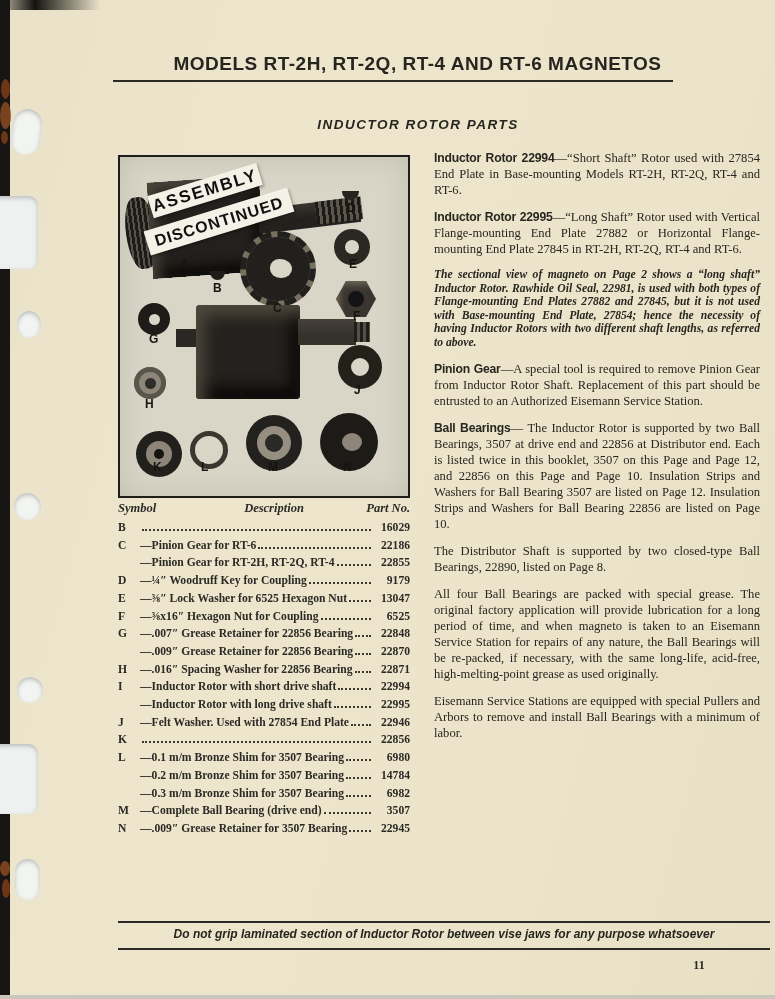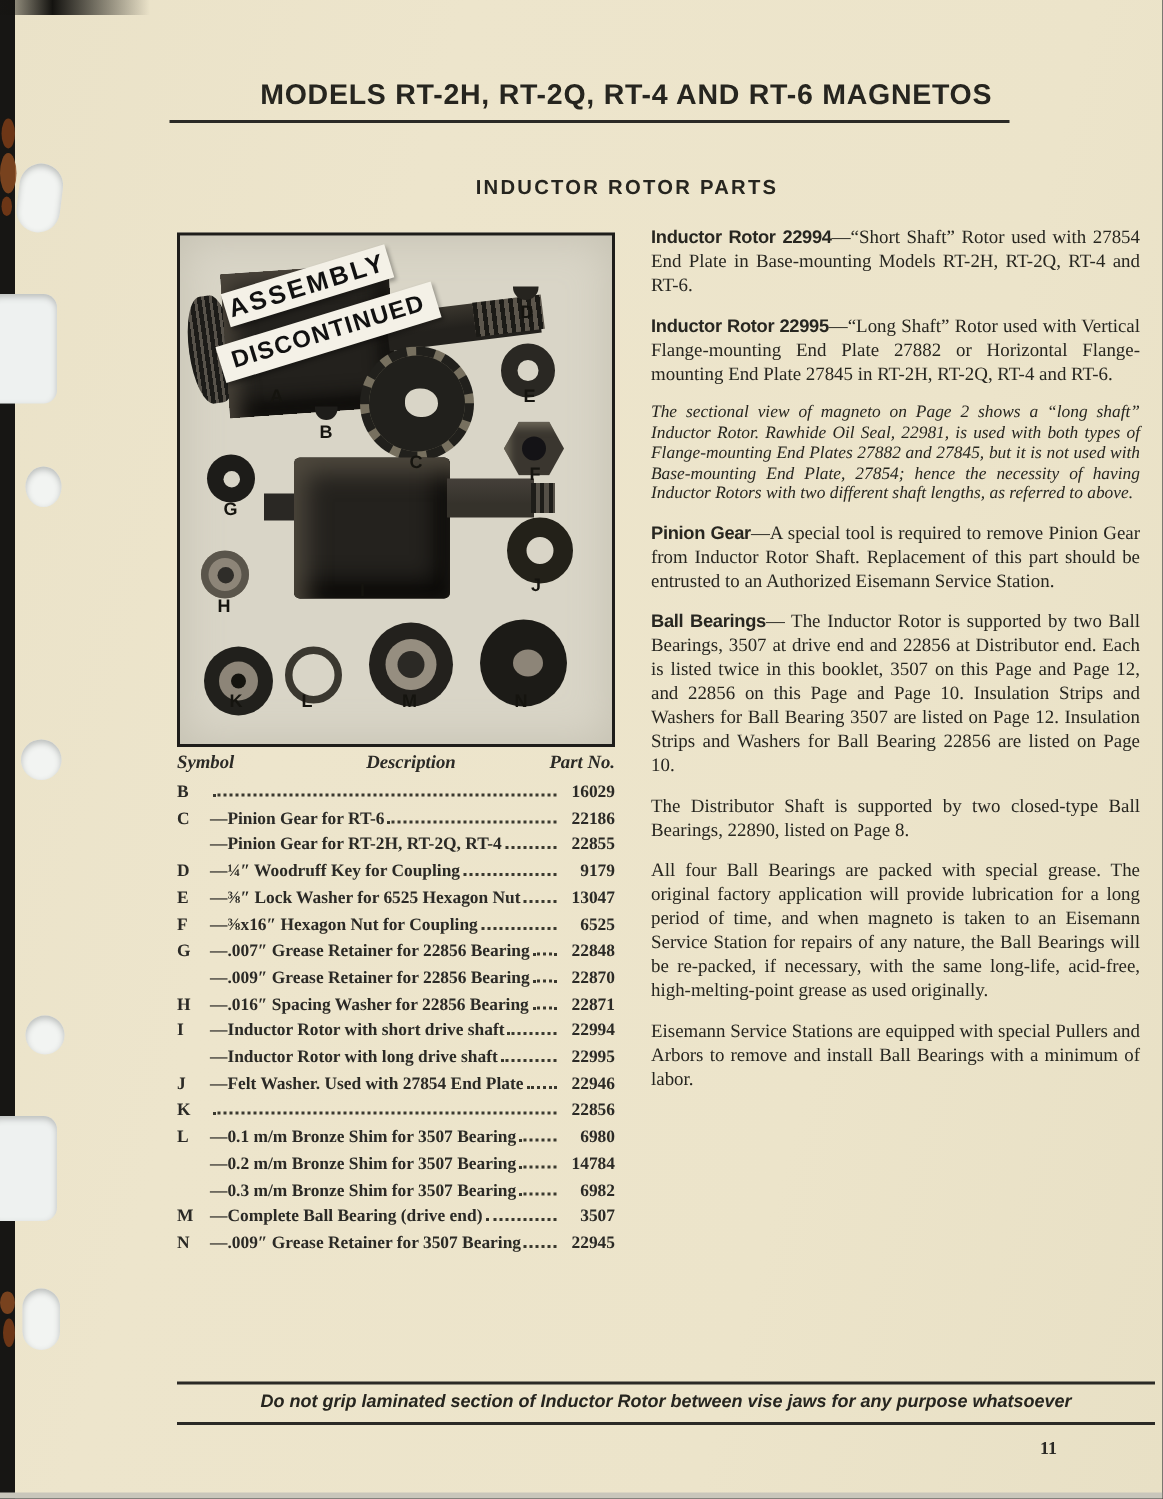--- a/index.html
+++ b/index.html
@@ -28,21 +28,21 @@
   .rust.r5{left:2px;top:879px;width:8px;height:19px;}
   .bottom-edge{position:absolute;left:0;bottom:0;width:100%;height:4px;background:#c9c6bb;}
 
   
   .title{position:absolute;left:150px;top:53px;width:535px;text-align:center;
     font-family:"Liberation Sans","DejaVu Sans",sans-serif;font-weight:bold;
     font-size:19px;letter-spacing:.5px;color:#26251f;}
   .title-rule{position:absolute;left:113px;top:80px;width:560px;height:2px;background:#2b2a26;}
   .section-heading{position:absolute;left:118px;top:117px;width:600px;text-align:center;
     font-family:"Liberation Sans","DejaVu Sans",sans-serif;font-weight:bold;
-    font-size:13.5px;letter-spacing:1.5px;color:#26251f;}
+    font-size:13.5px;letter-spacing:1.5px;color:#26251f;font-style:italic;}
 
   
   .photo{position:absolute;left:118px;top:155px;width:288px;height:339px;
     background:#d9d5c7;border:2px solid #1e1d1a;
     box-shadow:inset 0 0 30px #c4c0b1;}
   .ph{position:absolute;}
   .plabel{position:absolute;font-family:"Liberation Sans","DejaVu Sans",sans-serif;
     font-weight:bold;font-size:12px;color:#15140f;}
   
   .lamA{left:6px;top:40px;width:30px;height:72px;border-radius:40%/50%;transform:rotate(-8deg);
@@ -110,21 +110,21 @@
   .trow .desc{flex:none;white-space:nowrap;}
   .trow .leader{flex:1;border-bottom:2px dotted #3a392f;margin:0 3px 3px 2px;min-width:6px;}
   .trow .part{flex:none;text-align:right;min-width:36px;}
 
   
   .rightcol{position:absolute;left:434px;top:150px;width:326px;font-size:12.6px;
     line-height:16px;text-align:justify;color:#272620;}
   .rightcol p{margin:0 0 11px 0;}
   .phead{font-family:"Liberation Sans","DejaVu Sans",sans-serif;font-weight:bold;
     font-size:12.2px;letter-spacing:-0.2px;}
-  .note{font-style:italic;font-weight:normal;font-size:11.6px;line-height:13.6px;}
+  .note{font-style:italic;font-weight:bold;font-size:11.6px;line-height:13.6px;}
 
   
   .foot-rule-top{position:absolute;left:118px;top:921px;width:652px;height:1.5px;background:#2b2a26;}
   .foot-rule-bot{position:absolute;left:118px;top:948px;width:652px;height:1.5px;background:#2b2a26;}
   .foot-warning{position:absolute;left:118px;top:927px;width:652px;text-align:center;
     font-family:"Liberation Sans","DejaVu Sans",sans-serif;font-style:italic;font-weight:bold;
     font-size:12px;color:#26251f;}
   .page-number{position:absolute;left:684px;top:958px;width:30px;text-align:center;
     font-size:12px;font-weight:bold;color:#2b2a26;}
 </style>

